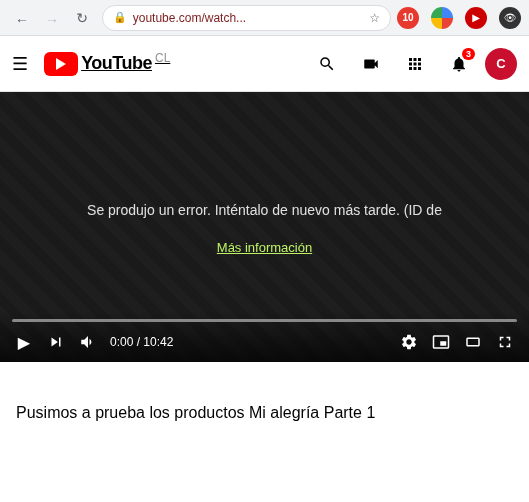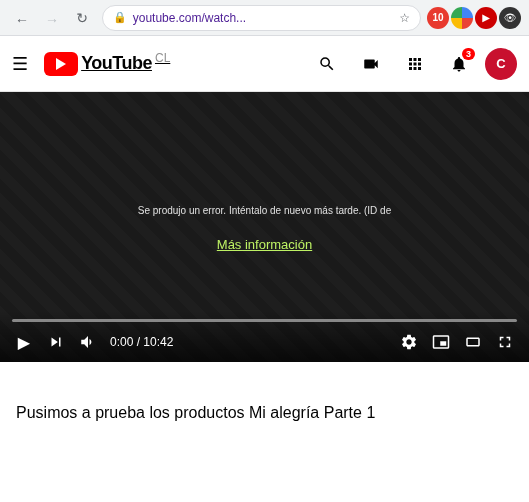--- a/index.html
+++ b/index.html
@@ -43,25 +43,25 @@
       display: flex;
       align-items: center;
       background: #fff;
       border-radius: 20px;
       height: 26px;
       padding: 0 10px;
       gap: 6px;
       border: 1px solid #dadce0;
     }
     .lock-icon { color: #5f6368; font-size: 11px; }
-    .url-text { font-size: 12px; color: #4c1d95; flex: 1; }
+    .url-text { font-size: 12px; color: #7f1d1d; flex: 1; }
     .star-icon { color: #5f6368; font-size: 12px; }
     .browser-icons {
       display: flex;
-      gap: 2px;
+      gap: 12px;
       align-items: flex-end;
     }
     .ext-icon {
       width: 22px;
       height: 22px;
       border-radius: 50%;
       display: flex;
       align-items: center;
       justify-content: center;
       font-size: 11px;
@@ -179,21 +179,21 @@
       );
     }
     .error-message {
       position: relative;
       text-align: center;
       color: #e0e0e0;
       padding: 0 40px;
       z-index: 2;
     }
     .error-text {
-      font-size: 10px;
+      font-size: 14px;
       line-height: 1.6;
       margin-bottom: 18px;
     }
     .more-info {
       font-size: 13px;
       color: #bef264;
       text-decoration: underline;
       cursor: pointer;
     }
 

